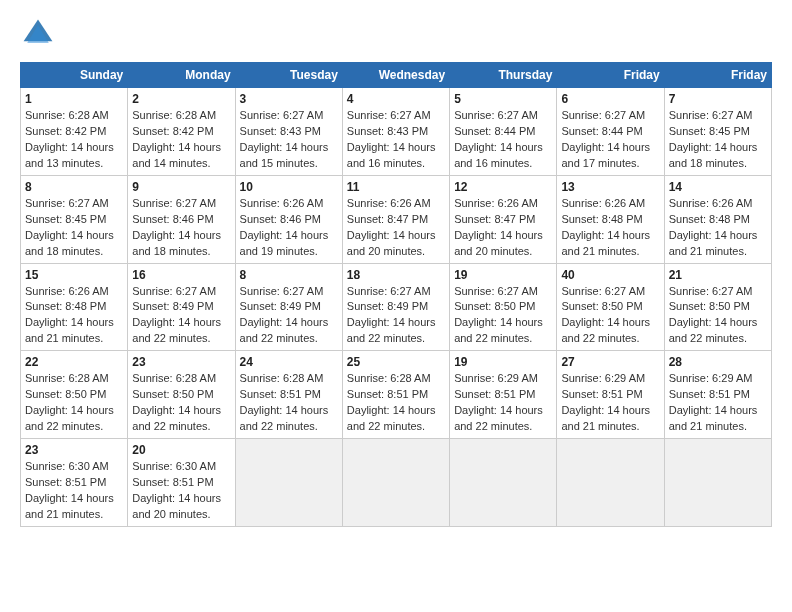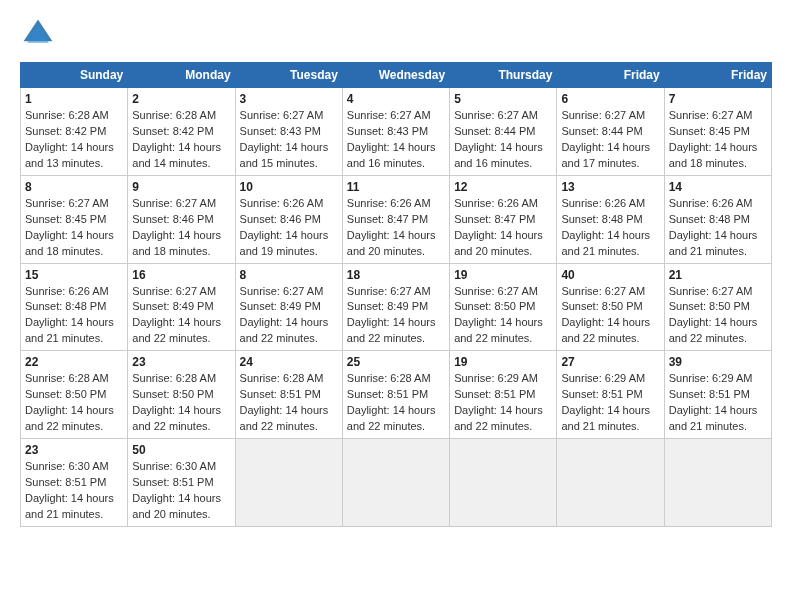--- a/index.html
+++ b/index.html
@@ -347,39 +347,39 @@
   </td>
           <td>
     <span class="day-num">27</span>
     <div class="day-info">
       Sunrise: 6:29 AM<br>
       Sunset: 8:51 PM<br>
       Daylight: 14 hours and 21 minutes.
     </div>
   </td>
           <td>
-    <span class="day-num">39</span>
+    <span class="day-num">28</span>
     <div class="day-info">
       Sunrise: 6:29 AM<br>
       Sunset: 8:51 PM<br>
       Daylight: 14 hours and 21 minutes.
     </div>
   </td>
         </tr>
         <tr>
           <td>
     <span class="day-num">23</span>
     <div class="day-info">
       Sunrise: 6:30 AM<br>
       Sunset: 8:51 PM<br>
       Daylight: 14 hours and 21 minutes.
     </div>
   </td>
           <td>
-    <span class="day-num">50</span>
+    <span class="day-num">20</span>
     <div class="day-info">
       Sunrise: 6:30 AM<br>
       Sunset: 8:51 PM<br>
       Daylight: 14 hours and 20 minutes.
     </div>
   </td>
           <td class="empty"></td>
           <td class="empty"></td>
           <td class="empty"></td>
           <td class="empty"></td>

